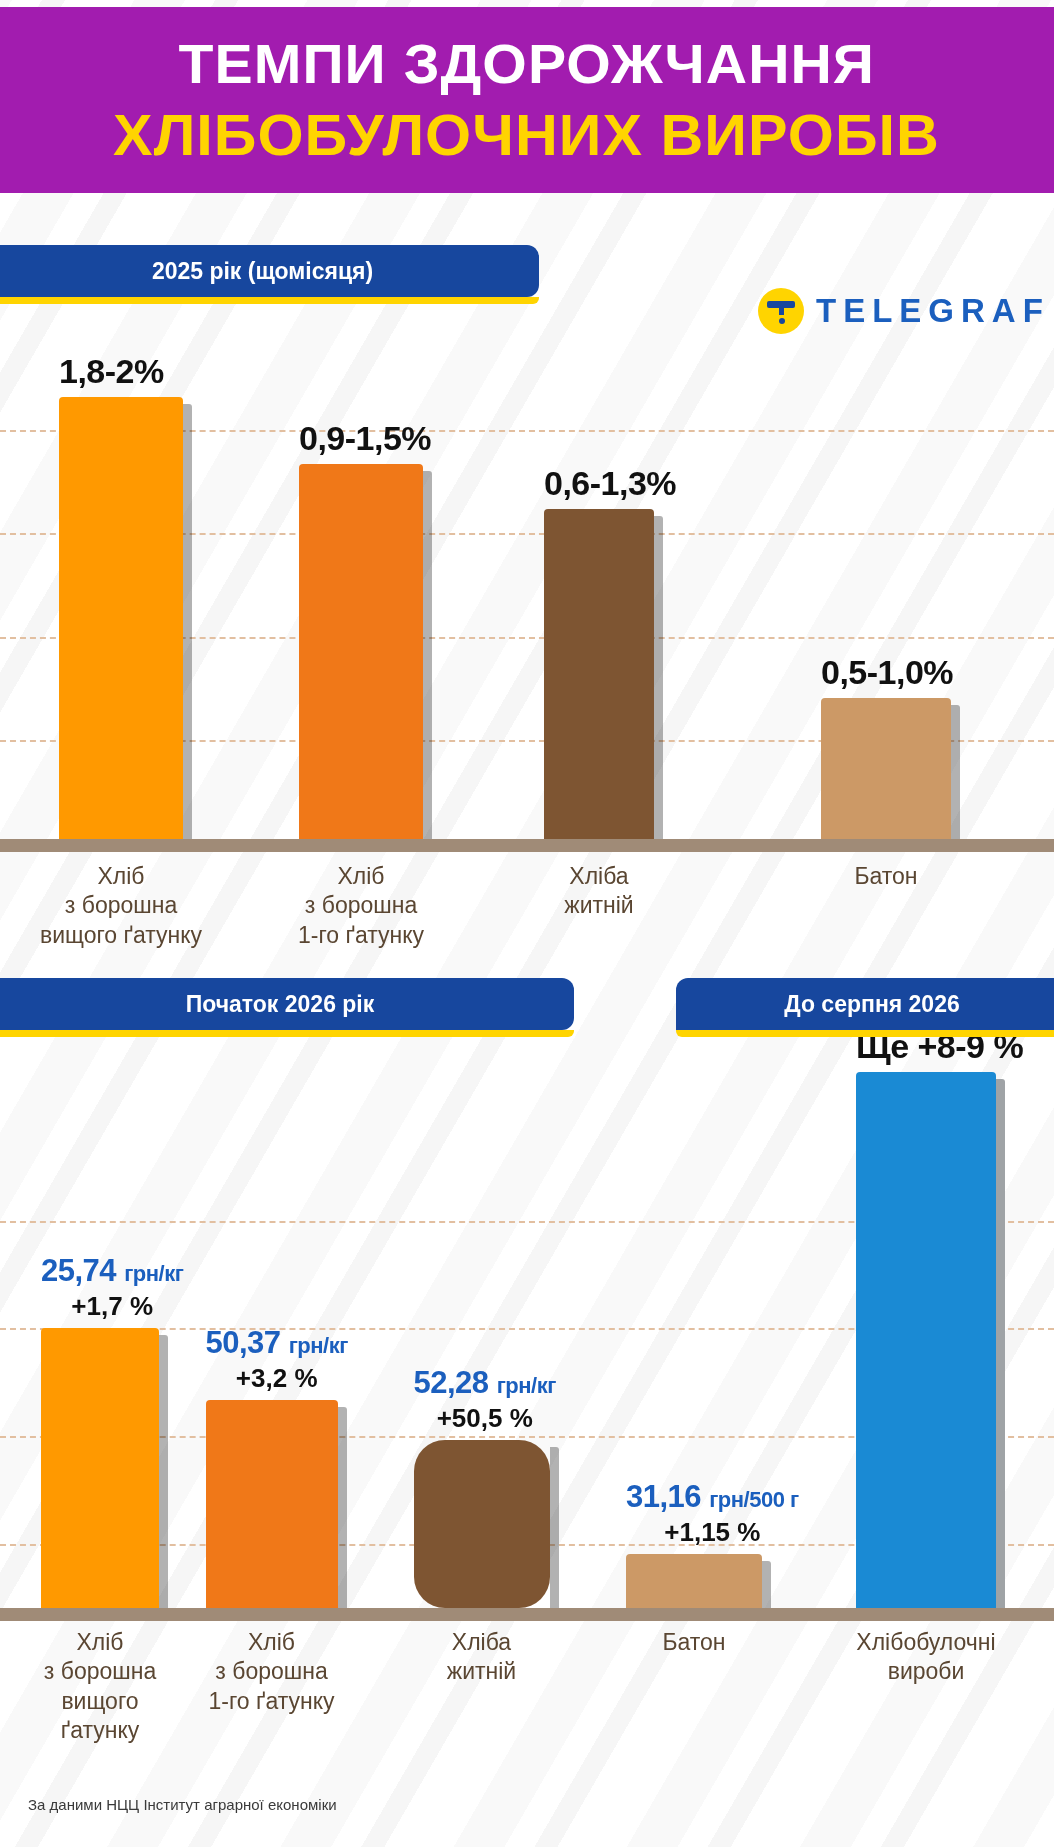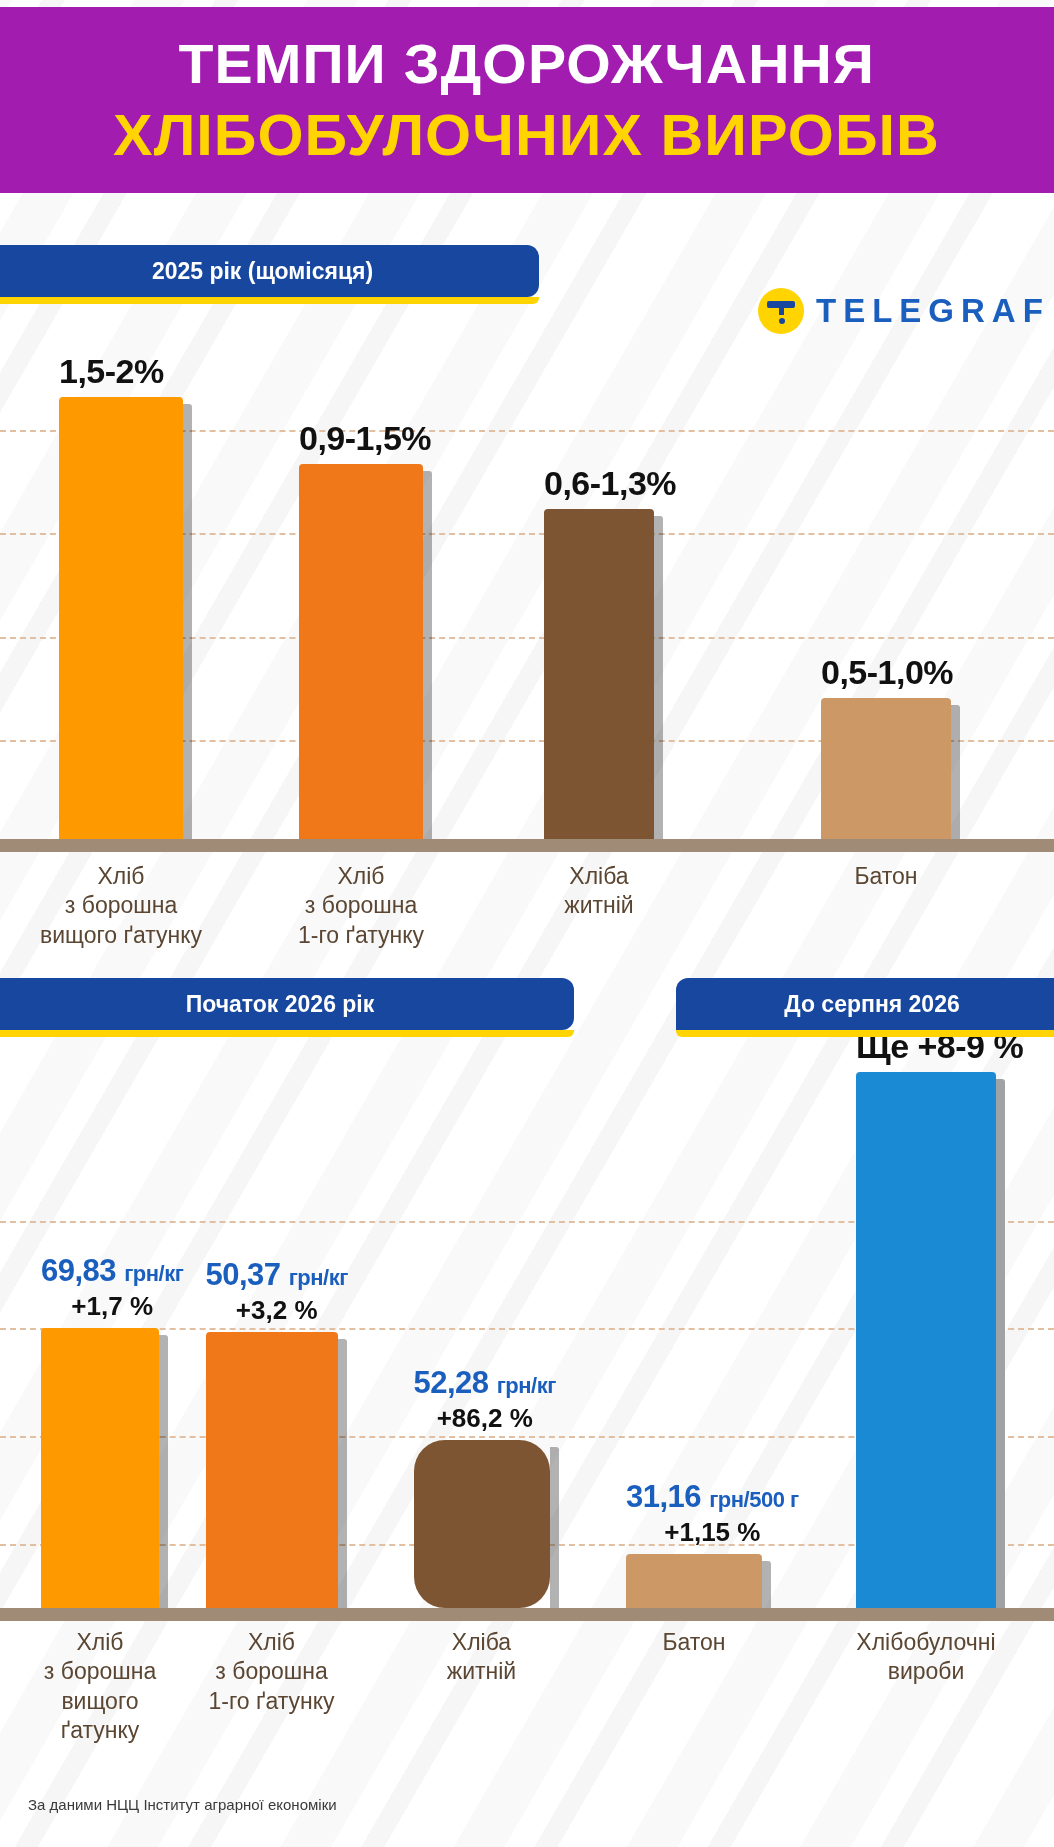--- a/index.html
+++ b/index.html
@@ -200,21 +200,21 @@
     <div class="gridline" style="top:203px"></div>
     <div class="gridline" style="top:307px"></div>
     <div class="gridline" style="top:410px"></div>
   </div>
 
   <div class="plot" style="top:0; height:509px;">
 
     <div class="bar-col" style="width:242px;">
       <div class="bar" style="width:124px; height:442px; background:#FF9900;">
         <div class="val-block">
-          <div class="pct-label">1,5-2%</div>
+          <div class="pct-label">1,8-2%</div>
         </div>
       </div>
     </div>
 
     <div class="bar-col" style="width:238px;">
       <div class="bar" style="width:124px; height:375px; background:#F07818;">
         <div class="val-block">
           <div class="pct-label">0,9-1,5%</div>
         </div>
       </div>
@@ -260,48 +260,48 @@
     <div class="gridline" style="top:396px"></div>
     <div class="gridline" style="top:504px"></div>
   </div>
 
   <div class="plot" style="top:0; height:568px;">
 
     <div class="bar-col" style="width:170px; padding-left:30px;">
       <div class="bar" style="width:118px; height:280px; background:#FF9900;">
         <div class="val-block">
           <div class="price-label">
-            <span>69,83</span>
+            <span>25,74</span>
             <span class="unit">грн/кг</span>
           </div>
           <div class="pct-small">+1,7 %</div>
         </div>
       </div>
     </div>
 
     <div class="bar-col" style="width:203px;">
-      <div class="bar" style="width:132px; height:276px; background:#F07818;">
+      <div class="bar" style="width:132px; height:208px; background:#F07818;">
         <div class="val-block">
           <div class="price-label">
             <span>50,37</span>
             <span class="unit">грн/кг</span>
           </div>
           <div class="pct-small">+3,2 %</div>
         </div>
       </div>
     </div>
 
     <div class="bar-col" style="width:217px;">
       <div class="bar" style="width:136px; height:168px; background:#7E5532;border-radius:31px;">
         <div class="val-block">
           <div class="price-label">
             <span>52,28</span>
             <span class="unit">грн/кг</span>
           </div>
-          <div class="pct-small">+86,2 %</div>
+          <div class="pct-small">+50,5 %</div>
         </div>
       </div>
     </div>
 
     <div class="bar-col" style="width:208px;">
       <div class="bar" style="width:136px; height:54px; background:#CC9966;">
         <div class="val-block">
           <div class="price-label">
             <span>31,16</span>
             <span class="unit">грн/500 г</span>

